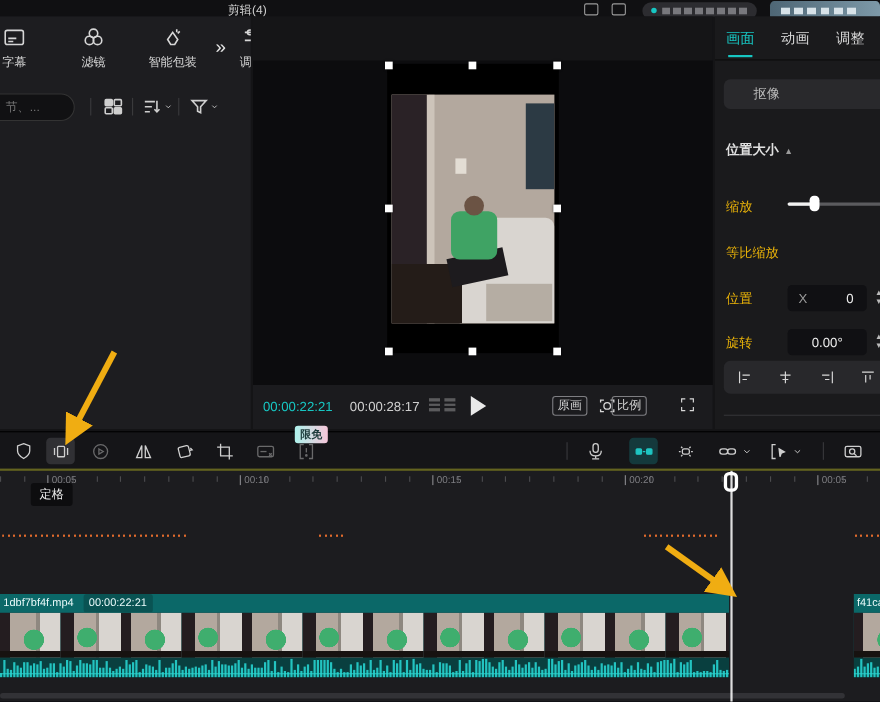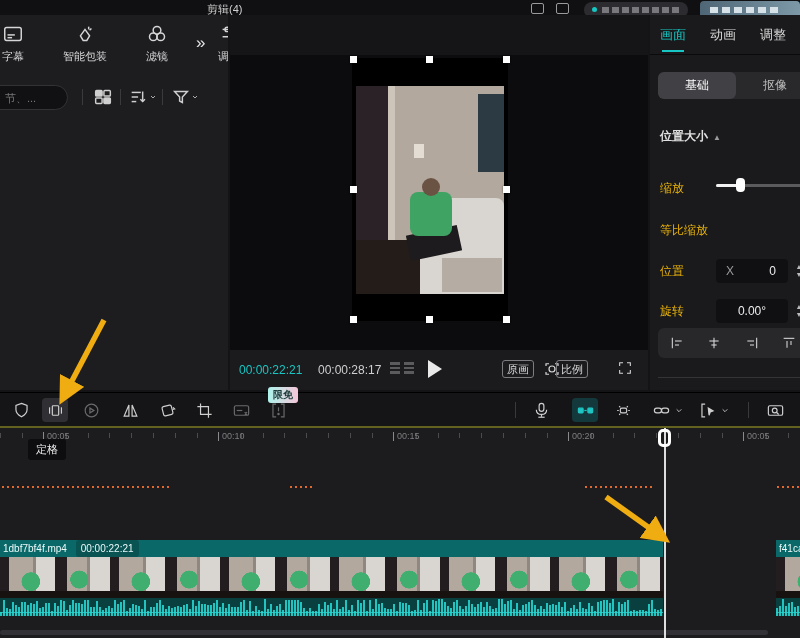--- a/index.html
+++ b/index.html
@@ -174,33 +174,33 @@
       <div class="tool">
         <svg viewBox="0 0 24 24">
             <rect x="3" y="5" width="18" height="14" rx="2"></rect>
             <line x1="6" y1="13" x2="14" y2="13"></line>
             <line x1="6" y1="16" x2="11" y2="16"></line>
           </svg>
         <span class="lbl">字幕</span>
       </div>
       <div class="tool">
         <svg viewBox="0 0 24 24">
+            <circle cx="12" cy="8" r="4.2"></circle>
+            <circle cx="8" cy="15" r="4.2"></circle>
+            <circle cx="16" cy="15" r="4.2"></circle>
+          </svg>
+        <span class="lbl">滤镜</span>
+      </div>
+      <div class="tool">
+        <svg viewBox="0 0 24 24">
             <path d="M7 14 l5 -7 5 7 -3 5 h-4 z"></path>
             <line x1="16" y1="4" x2="16" y2="7"></line>
             <line x1="19" y1="6" x2="17" y2="8"></line>
           </svg>
         <span class="lbl">智能包装</span>
-      </div>
-      <div class="tool">
-        <svg viewBox="0 0 24 24">
-            <circle cx="12" cy="8" r="4.2"></circle>
-            <circle cx="8" cy="15" r="4.2"></circle>
-            <circle cx="16" cy="15" r="4.2"></circle>
-          </svg>
-        <span class="lbl">滤镜</span>
       </div>
       <div class="tool">
         <svg viewBox="0 0 24 24">
             <line x1="5" y1="7" x2="19" y2="7"></line>
             <circle cx="10" cy="7" r="2.4"></circle>
             <line x1="5" y1="15" x2="19" y2="15"></line>
             <circle cx="15" cy="15" r="2.4"></circle>
           </svg>
         <span class="lbl">调节</span>
       </div>
@@ -309,21 +309,20 @@
     </div>
   </div>
 
   <div class="inspector">
     <div class="tabs">
       <div class="tab active" style="left:10px">画面</div>
       <div class="tab" style="left:60px">动画</div>
       <div class="tab" style="left:110px">调整</div>
     </div>
     <div class="subtabs">
-      <div class="subtab active">基础</div>
       <div class="subtab">抠像</div>
     </div>
     <div class="sec-title">
       <span>位置大小</span><span class="caret">▲</span>
     </div>
     <div class="row-lbl" style="top:165px">缩放</div>
     <div class="slider">
       <div class="track"></div>
         <div class="fill"></div>
         <div class="thumb"></div>

